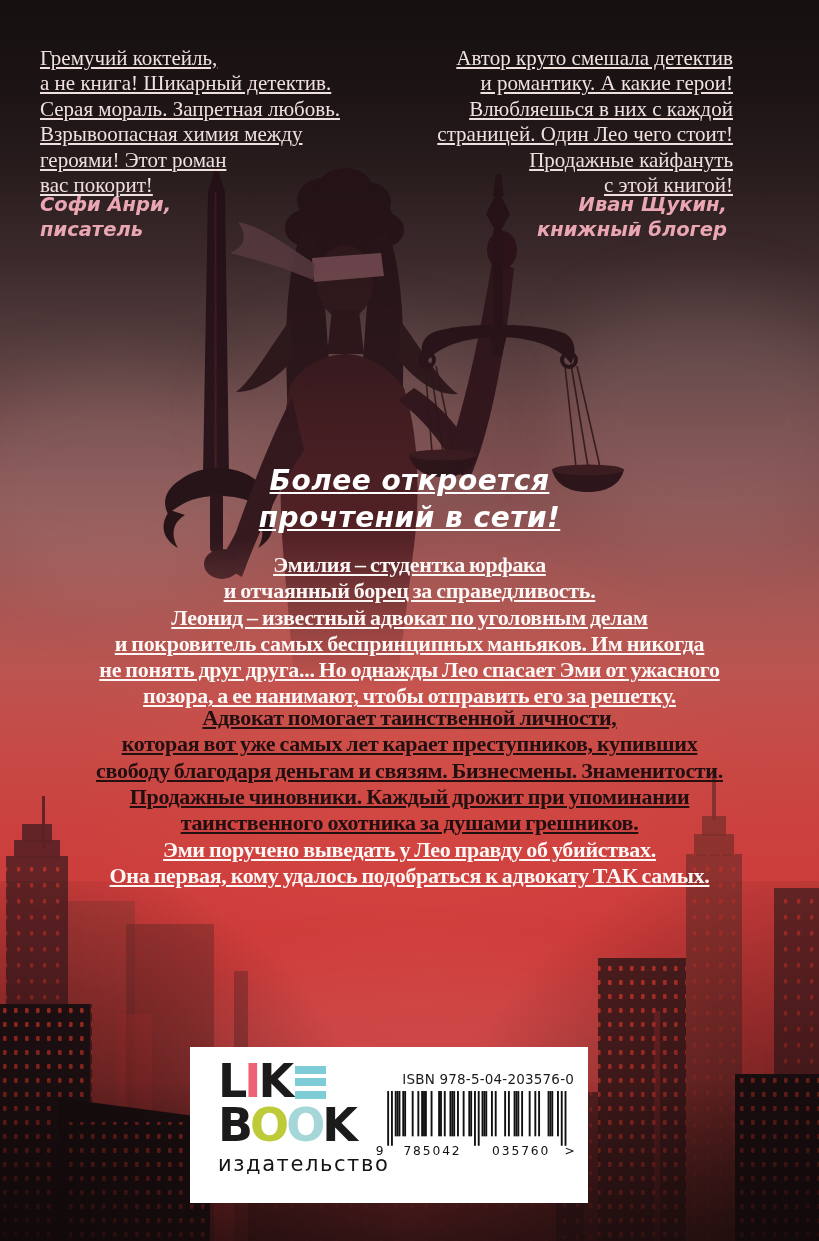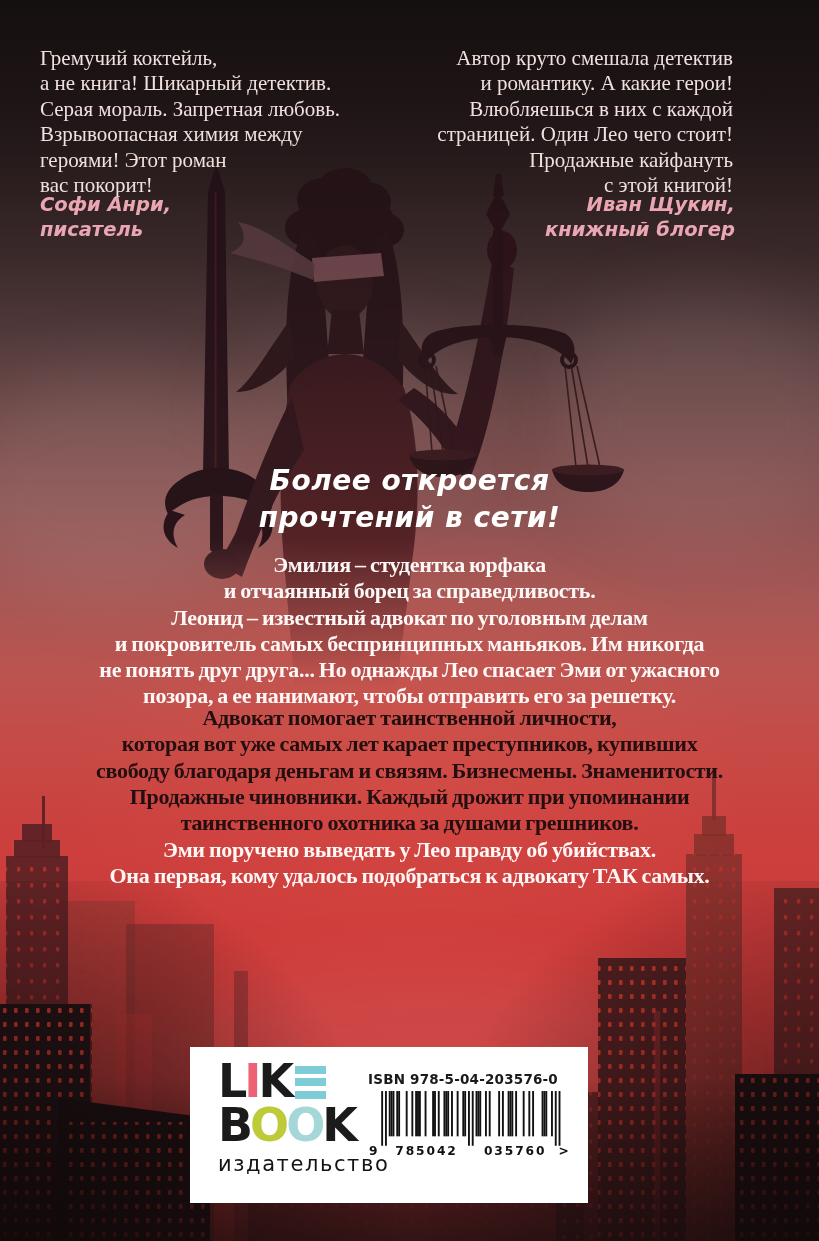--- a/index.html
+++ b/index.html
@@ -28,34 +28,34 @@
   .statue{position:absolute;left:140px;top:130px;z-index:2;}
   .city{position:absolute;left:0;top:766px;z-index:3;}
   .bottom-haze{
     position:absolute;left:0;bottom:0;width:819px;height:360px;z-index:4;
     background:
       radial-gradient(circle at -2% 105%, rgba(14,7,8,.85), rgba(14,7,8,0) 46%),
       radial-gradient(circle at 102% 105%, rgba(14,7,8,.75), rgba(14,7,8,0) 46%),
       linear-gradient(180deg, rgba(26,13,14,0) 0%, rgba(26,13,14,0) 55%, rgba(26,13,14,.72) 100%);
   }
   
-  .pre{white-space:pre-line;}
+  .pre{white-space:pre-line;text-decoration:underline;}
   .quote{
     position:absolute;top:46px;width:345px;z-index:5;
     font-size:21px;line-height:25.4px;color:#f0e1de;
   }
   .quote.left{left:40px;text-align:left;}
   .quote.right{right:86px;text-align:right;}
   .attr{
     position:absolute;top:192px;z-index:5;
     font-family:"DejaVu Sans",sans-serif;font-style:italic;font-weight:bold;
     font-size:19.5px;line-height:25px;color:#eaa6b2;
   }
   .attr.left{left:40px;text-align:left;}
-  .attr.right{right:84px;text-align:right;}
+  .attr.right{right:92px;text-align:right;}
   .hook{
     position:absolute;left:0;right:0;top:462px;z-index:5;text-align:center;
     font-family:"DejaVu Sans",sans-serif;font-style:italic;font-weight:bold;
     font-size:28px;line-height:37px;color:#ffffff;letter-spacing:.5px;
   }
   .syn{
     position:absolute;left:26px;right:26px;z-index:5;text-align:center;
     font-weight:bold;font-size:22px;line-height:26.3px;
     letter-spacing:-.3px;word-spacing:-1px;
   }
@@ -72,22 +72,22 @@
     font-size:46px;font-weight:bold;letter-spacing:-3px;color:#1b1b1b;line-height:44px;}
   .lg-pink{color:#ed6375;}
   .lg-lime{color:#becb38;}
   .lg-teal{color:#a5d6d8;}
   .ebars{display:inline-flex;flex-direction:column;justify-content:space-between;
     width:31px;height:33px;margin-left:4px;position:relative;top:1px;}
   .ebars i{display:block;height:8px;background:#7ecdd6;}
   .logo-sub{
     margin-top:5px;font-size:21px;letter-spacing:1.6px;color:#141414;font-weight:normal;
   }
-  .bcwrap{position:absolute;right:14px;top:24px;width:206px;text-align:left;
-    font-family:"DejaVu Sans",sans-serif;font-weight:bold;}
+  .bcwrap{position:absolute;right:14px;top:24px;width:206px;text-align:right;
+    font-family:"DejaVu Sans",sans-serif;}
   .isbn{font-size:13.5px;color:#1a1a1a;letter-spacing:.2px;margin-bottom:3px;}
 </style>
 </head>
 <body>
 
 <div class="cover">
 
   <div class="bg"></div>
   <div class="backlight"></div>
   <div class="smoke s1"></div>

